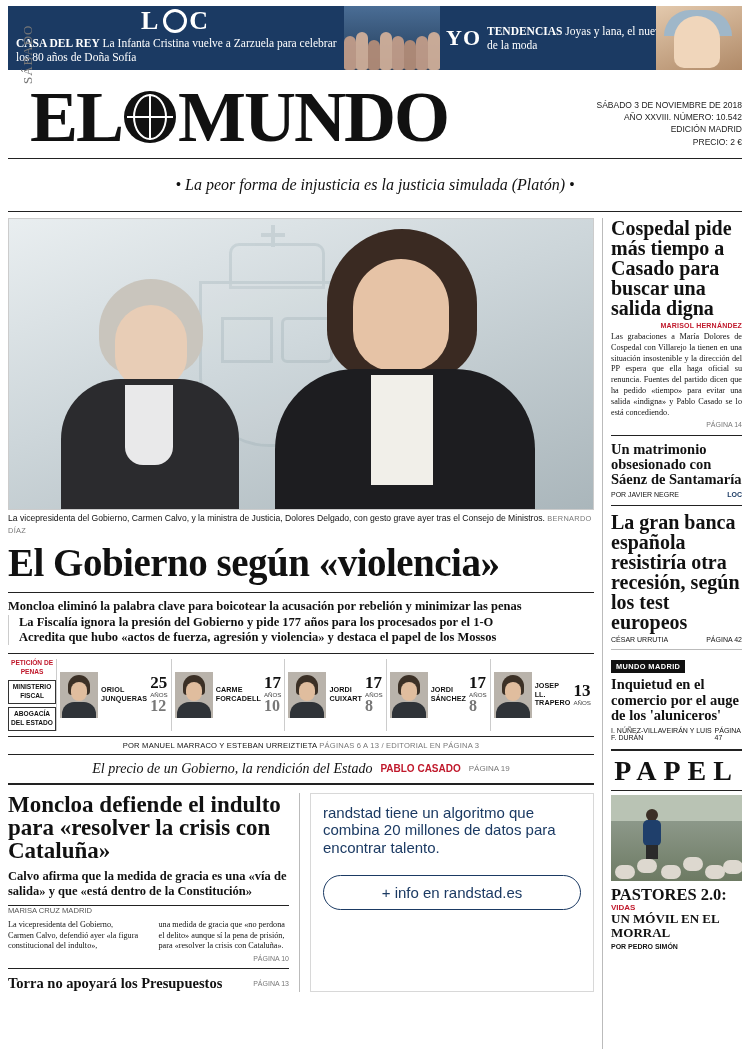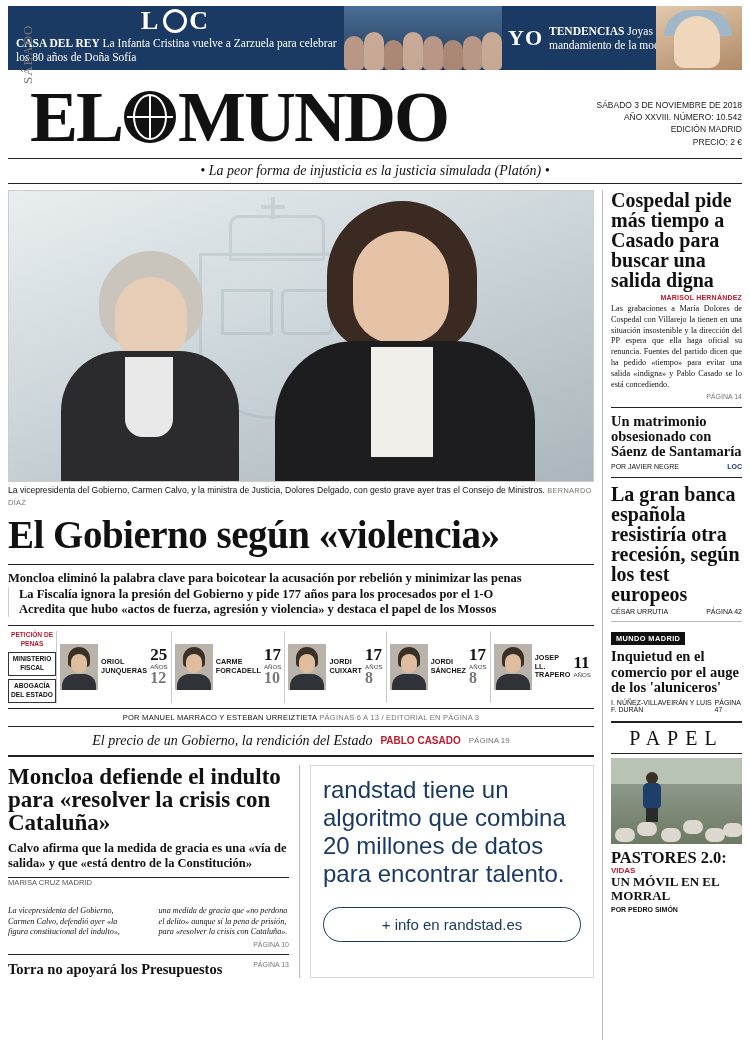--- a/index.html
+++ b/index.html
@@ -28,21 +28,21 @@
     font-family:"Liberation Serif",serif;
     font-size:26px;letter-spacing:3px;font-weight:bold;
     display:flex;align-items:center;gap:2px;margin-right:8px;
   }
   .loc-logo .o{
     display:inline-block;width:18px;height:18px;border:3px solid #fff;border-radius:50%;
   }
   .promo-txt{font-size:11.5px;line-height:1.25;}
   .promo-txt b{font-weight:bold;}
   .promo-mid{flex:1;position:relative;background:#32527a;overflow:hidden;}
-  .promo-right{width:240px;display:flex;align-items:center;padding-left:6px;box-sizing:border-box;}
+  .promo-right{width:302px;display:flex;align-items:center;padding-left:6px;box-sizing:border-box;}
   .yo-logo{font-size:22px;font-weight:bold;letter-spacing:1px;margin-right:6px;}
   .photo-strip{position:absolute;inset:0;display:flex;}
   .photo-strip .p{flex:1;background:linear-gradient(180deg,#4a6d95,#223b58);}
   .faces{position:absolute;inset:0;display:flex;align-items:flex-end;justify-content:space-around;}
   .faces .f{width:26px;height:34px;border-radius:13px 13px 6px 6px;background:#c9a089;opacity:.9;}
   .faces .f:nth-child(2n){background:#d8b49b;height:38px;}
   .faces .f:nth-child(3n){background:#b98f78;height:30px;}
   .promo-photo-right{position:absolute;right:0;top:0;width:86px;height:64px;background:linear-gradient(160deg,#e3c9ad,#b08a68);}
   .promo-photo-right .head{position:absolute;left:18px;top:10px;width:46px;height:52px;border-radius:23px 23px 10px 10px;background:#f0d6bb;}
   .promo-photo-right .scarf{position:absolute;left:8px;top:4px;width:68px;height:26px;background:#9fb7c9;border-radius:30px 30px 0 0;}
@@ -83,21 +83,21 @@
   }
   .globe .ring{position:absolute;left:9px;top:3px;width:34px;height:46px;border:2px solid #fff;border-radius:50%;box-sizing:border-box;}
   .masthead-info{
     position:absolute;right:0;bottom:6px;
     text-align:right;font-size:8.5px;line-height:1.45;color:#222;
     font-family:"Liberation Sans",sans-serif;
   }
   .quote{
     margin:4px 8px 0 8px;
     border-top:1px solid #222;border-bottom:1px solid #222;
-    text-align:center;font-style:italic;font-size:14px;padding:4px 0;
+    text-align:center;font-style:italic;font-size:16px;padding:17px 0;
   }
 
   
   .cols{display:flex;margin:6px 8px 0 8px;height:850px;}
   .left{width:594px;box-sizing:border-box;padding-right:8px;}
   .right{width:140px;box-sizing:border-box;border-left:1px solid #bbb;padding-left:8px;}
 
   
   .mainphoto{position:relative;width:586px;height:292px;background:#cfd6d8;overflow:hidden;border:1px solid #ccc;box-sizing:border-box;}
   .mp-bg{position:absolute;inset:0;background:linear-gradient(160deg,#e9eef0 0%,#cdd6da 45%,#aab6bb 100%);}
@@ -163,30 +163,30 @@
     display:flex;align-items:center;justify-content:center;gap:8px;
     padding:6px 0;border-bottom:2px solid #222;font-size:14px;font-style:italic;
   }
   .opinion-row .author{font-style:normal;font-weight:bold;color:#c0182b;font-family:"Liberation Sans",sans-serif;font-size:10px;}
   .opinion-row .pg{font-style:normal;color:#777;font-family:"Liberation Sans",sans-serif;font-size:8px;}
 
   .bottom{display:flex;margin-top:8px;}
   .bl{width:292px;padding-right:10px;box-sizing:border-box;border-right:1px solid #bbb;}
   .bl h2{font-size:23px;line-height:1.02;font-weight:bold;margin:0 0 6px 0;}
   .bl .sub{font-size:12.5px;line-height:1.2;font-weight:bold;border-bottom:1px solid #222;padding-bottom:6px;}
-  .bl .bodycols{display:flex;margin-top:19px;gap:20px;font-style:italic;}
+  .bl .bodycols{display:flex;margin-top:5px;gap:20px;}
   .bl .bodycols div{flex:1;font-size:8.2px;line-height:1.3;font-family:"Liberation Serif",serif;}
   .bl .auth{font-family:"Liberation Sans",sans-serif;font-weight:bold;font-size:7.6px;margin-bottom:2px;}
   .bl .auth span{font-weight:normal;color:#555;}
   .bl .pg{text-align:right;font-family:"Liberation Sans",sans-serif;font-size:7px;color:#777;margin-top:3px;}
-  .bl .torra{border-top:1px solid #222;margin-top:6px;padding-top:6px;font-size:14.5px;font-weight:bold;display:flex;justify-content:space-between;align-items:flex-start;}
+  .bl .torra{border-top:1px solid #222;margin-top:6px;padding-top:6px;font-size:14.5px;font-weight:bold;display:flex;justify-content:space-between;align-items:center;}
   .bl .torra .pg2{font-size:7px;color:#777;font-family:"Liberation Sans",sans-serif;font-weight:normal;}
 
   .ad{flex:1;margin-left:10px;border:1px solid #d8d8d8;background:#fff;padding:10px 12px;box-sizing:border-box;}
-  .ad .adtxt{font-family:"Liberation Sans",sans-serif;font-size:24px;line-height:1.18;color:#1b3a63;font-weight:300;}
+  .ad .adtxt{font-family:"Liberation Sans",sans-serif;font-size:15px;line-height:1.18;color:#1b3a63;font-weight:300;}
   .ad .adbtn{
     margin-top:18px;border:1.5px solid #1b3a63;border-radius:22px;
     text-align:center;padding:8px 0;color:#1b3a63;
     font-family:"Liberation Sans",sans-serif;font-size:15px;
   }
 
   
   .r-head{font-size:20px;font-weight:bold;line-height:1.0;margin:0 0 4px 0;}
   .r-author{font-family:"Liberation Sans",sans-serif;font-size:7px;font-weight:bold;text-align:right;color:#c0182b;margin:4px 0 3px 0;letter-spacing:.2px;}
   .r-body{font-size:8.2px;line-height:1.32;text-align:justify;}
@@ -194,21 +194,21 @@
   .r-rule{border-top:1px solid #222;margin:7px 0 6px 0;}
   .r-rule-thin{border-top:1px solid #bbb;margin:6px 0 5px 0;}
   .r-head2{font-size:14.5px;font-weight:bold;line-height:1.05;}
   .r-by{font-family:"Liberation Sans",sans-serif;font-size:7px;margin-top:4px;display:flex;justify-content:space-between;}
   .r-by .loc{color:#1b3a63;font-weight:bold;}
   .r-kicker{
     background:#111;color:#fff;display:inline-block;font-family:"Liberation Sans",sans-serif;
     font-size:7.4px;font-weight:bold;padding:2px 5px;letter-spacing:.4px;margin-bottom:4px;
   }
   .papel{
-    text-align:center;font-size:20px;letter-spacing:7px;font-weight:normal;
+    text-align:center;font-size:28px;letter-spacing:7px;font-weight:bold;
     border-top:2px solid #222;border-bottom:1px solid #222;padding:4px 0 3px 0;margin-top:8px;
   }
   .papel-photo{height:86px;margin-top:4px;position:relative;overflow:hidden;background:linear-gradient(180deg,#9aa59a,#6d7a63);}
   .pp-sky{position:absolute;left:0;top:0;right:0;height:26px;background:#b9c3b4;}
   .pp-shep{position:absolute;left:30px;top:14px;width:22px;height:48px;}
   .pp-shep .hd{position:absolute;left:5px;top:0;width:12px;height:12px;border-radius:50%;background:#3b2f26;}
   .pp-shep .bd{position:absolute;left:2px;top:11px;width:18px;height:26px;background:#1f3f6b;border-radius:5px;}
   .pp-shep .lg{position:absolute;left:5px;top:36px;width:12px;height:14px;background:#2a2a2a;}
   .pp-sheep{position:absolute;bottom:2px;left:0;right:0;height:34px;}
   .pp-sheep i{position:absolute;bottom:0;width:20px;height:14px;background:#ddd8cf;border-radius:8px;}
@@ -394,21 +394,21 @@
         <div class="sent-item">
           <div class="sent-thumb">
               <div class="h"></div>
               <div class="f"></div>
               <div class="b"></div>
             </div>
           <div class="sent-meta">
               <div class="nm">JOSEP LL. TRAPERO</div>
             </div>
           <div class="sent-years">
-            <span class="y1">11</span>
+            <span class="y1">13</span>
             <span class="u">AÑOS</span>
           </div>
         </div>
       </div>
 
       <div class="byline-row">
         <span>POR MANUEL MARRACO Y ESTEBAN URREIZTIETA</span>
         <span class="pg">PÁGINAS 6 A 13 / EDITORIAL EN PÁGINA 3</span>
       </div>
 

